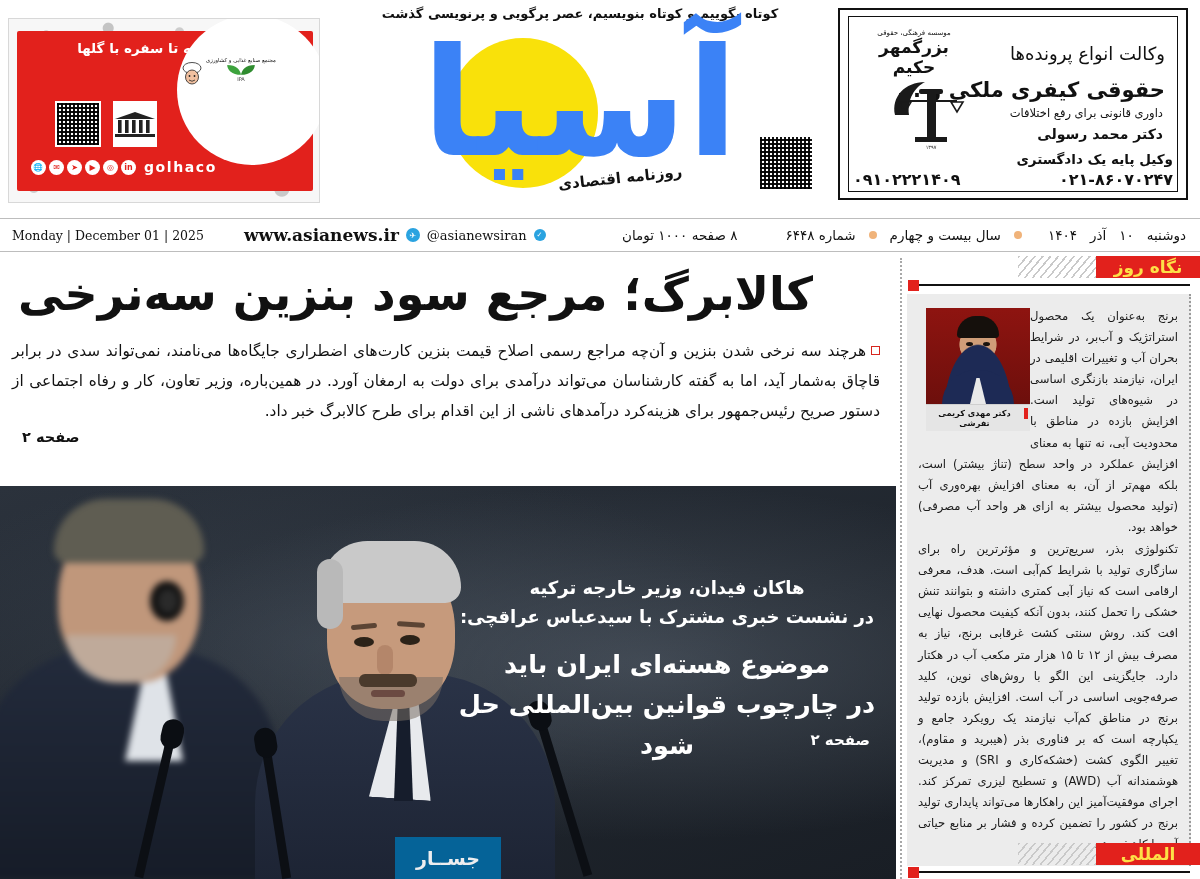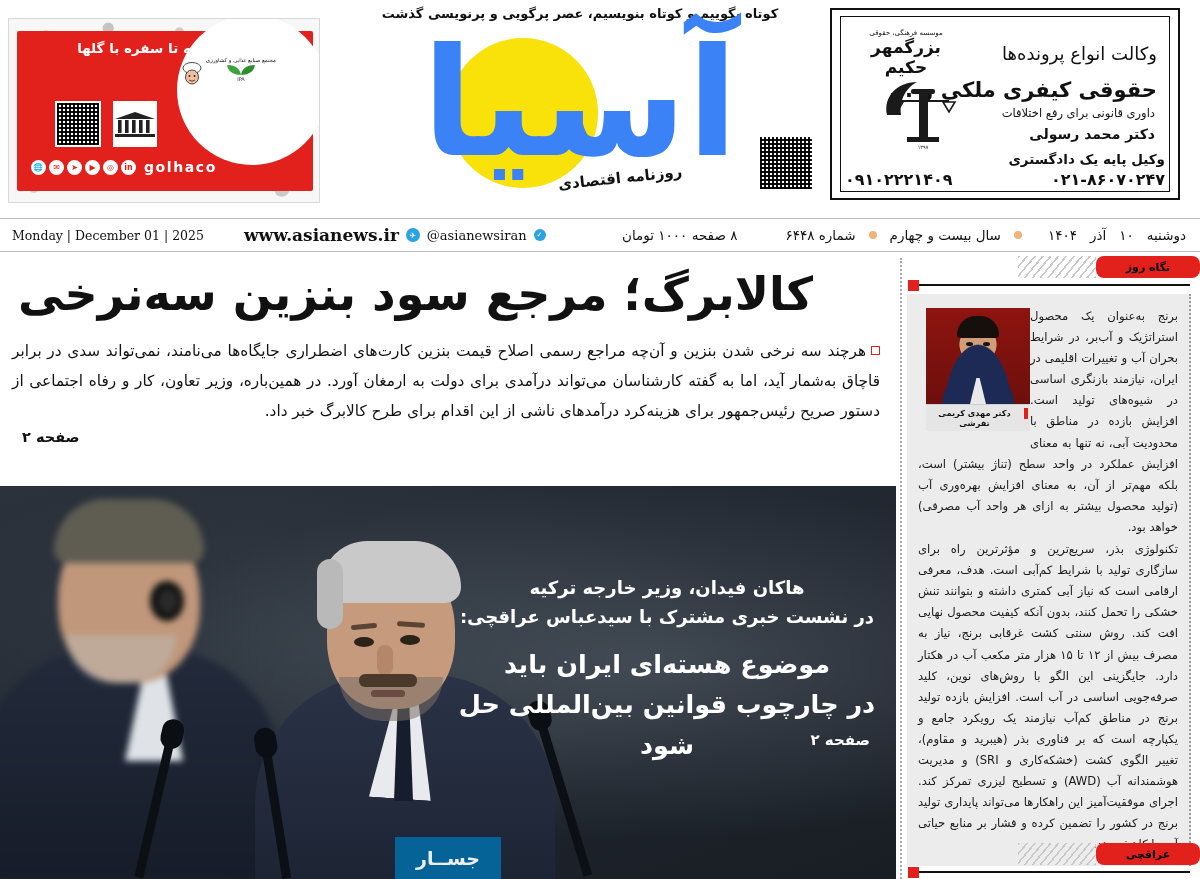--- a/index.html
+++ b/index.html
@@ -113,21 +113,21 @@
     font-size:15px; color:#111; direction:rtl; font-weight:bold;
     transform: rotate(-6deg);
   }
   .masthead-qr {
     position:absolute; right:18px; bottom:26px; width:52px; height:52px;
     background:#fff;
   }
 
   
   .ad-legal {
-    position:absolute; right:20px; top:8px; width:350px; height:192px;
+    position:absolute; right:12px; top:8px; width:350px; height:192px;
     border:2px solid #111; background:#fff; direction:rtl; padding:6px 8px;
   }
   .legal-inner { position:relative; width:100%; height:100%; border:1px solid #111; padding:6px 8px; }
   .legal-badge {
     position:absolute; left:6px; top:12px; width:118px; height:120px;
   }
   .legal-moassese { font-size:7px; color:#111; text-align:center; }
   .legal-name {
     font-size:17px; font-weight:bold; color:#111; text-align:center; letter-spacing:-0.5px;
   }
@@ -299,23 +299,23 @@
 
   
   .right-col {
     position:absolute; top:256px; right:0; width:302px; height:623px;
     direction:rtl;
   }
   .sec-band {
     position:relative; width:302px; height:24px; display:flex; justify-content:flex-start;
   }
   .sec-red {
-    width:104px; height:22px; background:#e2211c; color:#000000;
+    width:104px; height:22px; background:#e2211c; color:#fde047;
     display:flex; align-items:center; justify-content:center;
-    font-size:11px; font-weight:bold; letter-spacing:1px;border-radius:8px;
+    font-size:17px; font-weight:bold; letter-spacing:1px;
   }
   .sec-hatch {
     width:78px; height:22px;
     background: repeating-linear-gradient(-50deg, #c9c9c9 0 1.6px, transparent 1.6px 6px);
   }
   .sec-rule {
     position:relative; width:302px; height:10px;
   }
   .sec-rule-line {
     position:absolute; right:10px; left:10px; top:4px; height:2px; background:#111;
@@ -572,21 +572,21 @@
 
       <div class="rc-text">
         <p>برنج به‌عنوان یک محصول استراتژیک و آب‌بر، در شرایط بحران آب و تغییرات اقلیمی در ایران، نیازمند بازنگری اساسی در شیوه‌های تولید است. افزایش بازده در مناطق با محدودیت آبی، نه تنها به معنای افزایش عملکرد در واحد سطح (تناژ بیشتر) است، بلکه مهم‌تر از آن، به معنای افزایش بهره‌وری آب (تولید محصول بیشتر به ازای هر واحد آب مصرفی) خواهد بود.</p>
         <p>تکنولوژی بذر، سریع‌ترین و مؤثرترین راه برای سازگاری تولید با شرایط کم‌آبی است. هدف، معرفی ارقامی است که نیاز آبی کمتری داشته و بتوانند تنش خشکی را تحمل کنند، بدون آنکه کیفیت محصول نهایی افت کند. روش سنتی کشت غرقابی برنج، نیاز به مصرف بیش از ۱۲ تا ۱۵ هزار متر مکعب آب در هکتار دارد. جایگزینی این الگو با روش‌های نوین، کلید صرفه‌جویی اساسی در آب است. افزایش بازده تولید برنج در مناطق کم‌آب نیازمند یک رویکرد جامع و یکپارچه است که بر فناوری بذر (هیبرید و مقاوم)، تغییر الگوی کشت (خشکه‌کاری و SRI) و مدیریت هوشمندانه آب (AWD) و تسطیح لیزری تمرکز کند. اجرای موفقیت‌آمیز این راهکارها می‌تواند پایداری تولید برنج در کشور را تضمین کرده و فشار بر منابع حیاتی آب را کاهش دهد.</p>
       </div>
 
     </div>
 
     <div class="bottom-band">
       <div class="sec-band">
-        <div class="sec-red">عراقچی</div>
+        <div class="sec-red">المللی</div>
         <div class="sec-hatch"></div>
       </div>
       <div class="sec-rule">
         <div class="sec-rule-line"></div>
         <div class="sec-rule-sq"></div>
       </div>
     </div>
   </div>
 
 </div>

